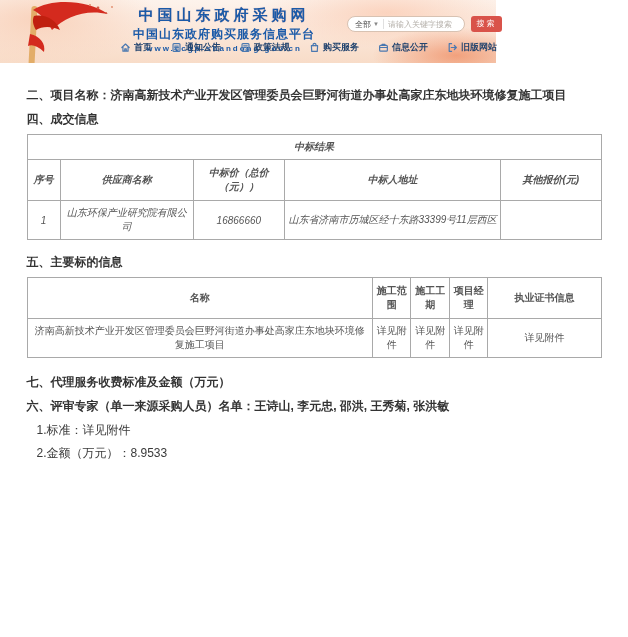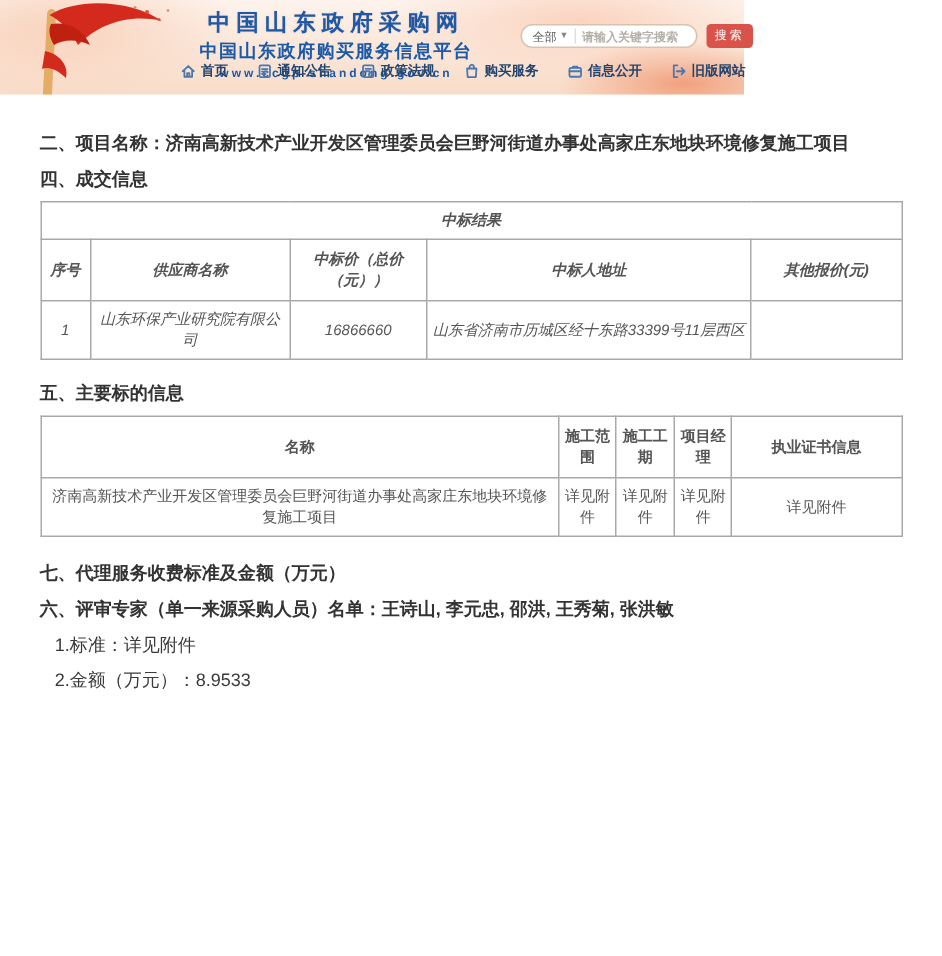--- a/index.html
+++ b/index.html
@@ -23,21 +23,21 @@
     margin-top: 1px; white-space: nowrap; }
   .logo-url { font-size: 8px; font-weight: bold; color: #1b5aa8; letter-spacing: 2px; margin-top: 1px; }
 
   .search-bar { position: absolute; left: 347px; top: 16px; width: 118px; height: 16px;
     background: #fff; border: 1px solid #d8c2b2; border-radius: 8px;
     display: flex; align-items: center; font-size: 8px; }
   .search-category { display: flex; align-items: center; gap: 2px; padding: 0 4px 0 7px;
     color: #555; border-right: 1px solid #e0e0e0; height: 10px; cursor: pointer; white-space: nowrap; }
   .chevron { font-size: 6px; color: #888; }
   .search-input { flex: 1; min-width: 0; border: 0; outline: 0; font-size: 8px; padding: 0 4px;
-    color: #333; background: transparent; font-family: inherit; font-weight: bold; }
+    color: #333; background: transparent; font-family: inherit; }
   .search-input::placeholder { color: #b5b0aa; }
   .search-button { position: absolute; left: 471px; top: 16px; width: 31px; height: 16px;
     background: #d9534a; color: #fff; border: 0; border-radius: 3px; font-size: 8px;
     letter-spacing: 2px; cursor: pointer; font-family: inherit; line-height: 16px; text-align: center; }
 
   .main-nav { position: absolute; left: 120px; top: 41px; display: flex; gap: 19px; }
   .nav-item { display: flex; align-items: center; gap: 3px; cursor: pointer; }
   .nav-item svg { width: 11px; height: 11px; stroke: #4a78b0; fill: none;
     stroke-width: 1.3; stroke-linecap: round; stroke-linejoin: round; }
   .nav-label { font-size: 9px; font-weight: bold; color: #24456f; white-space: nowrap; }

